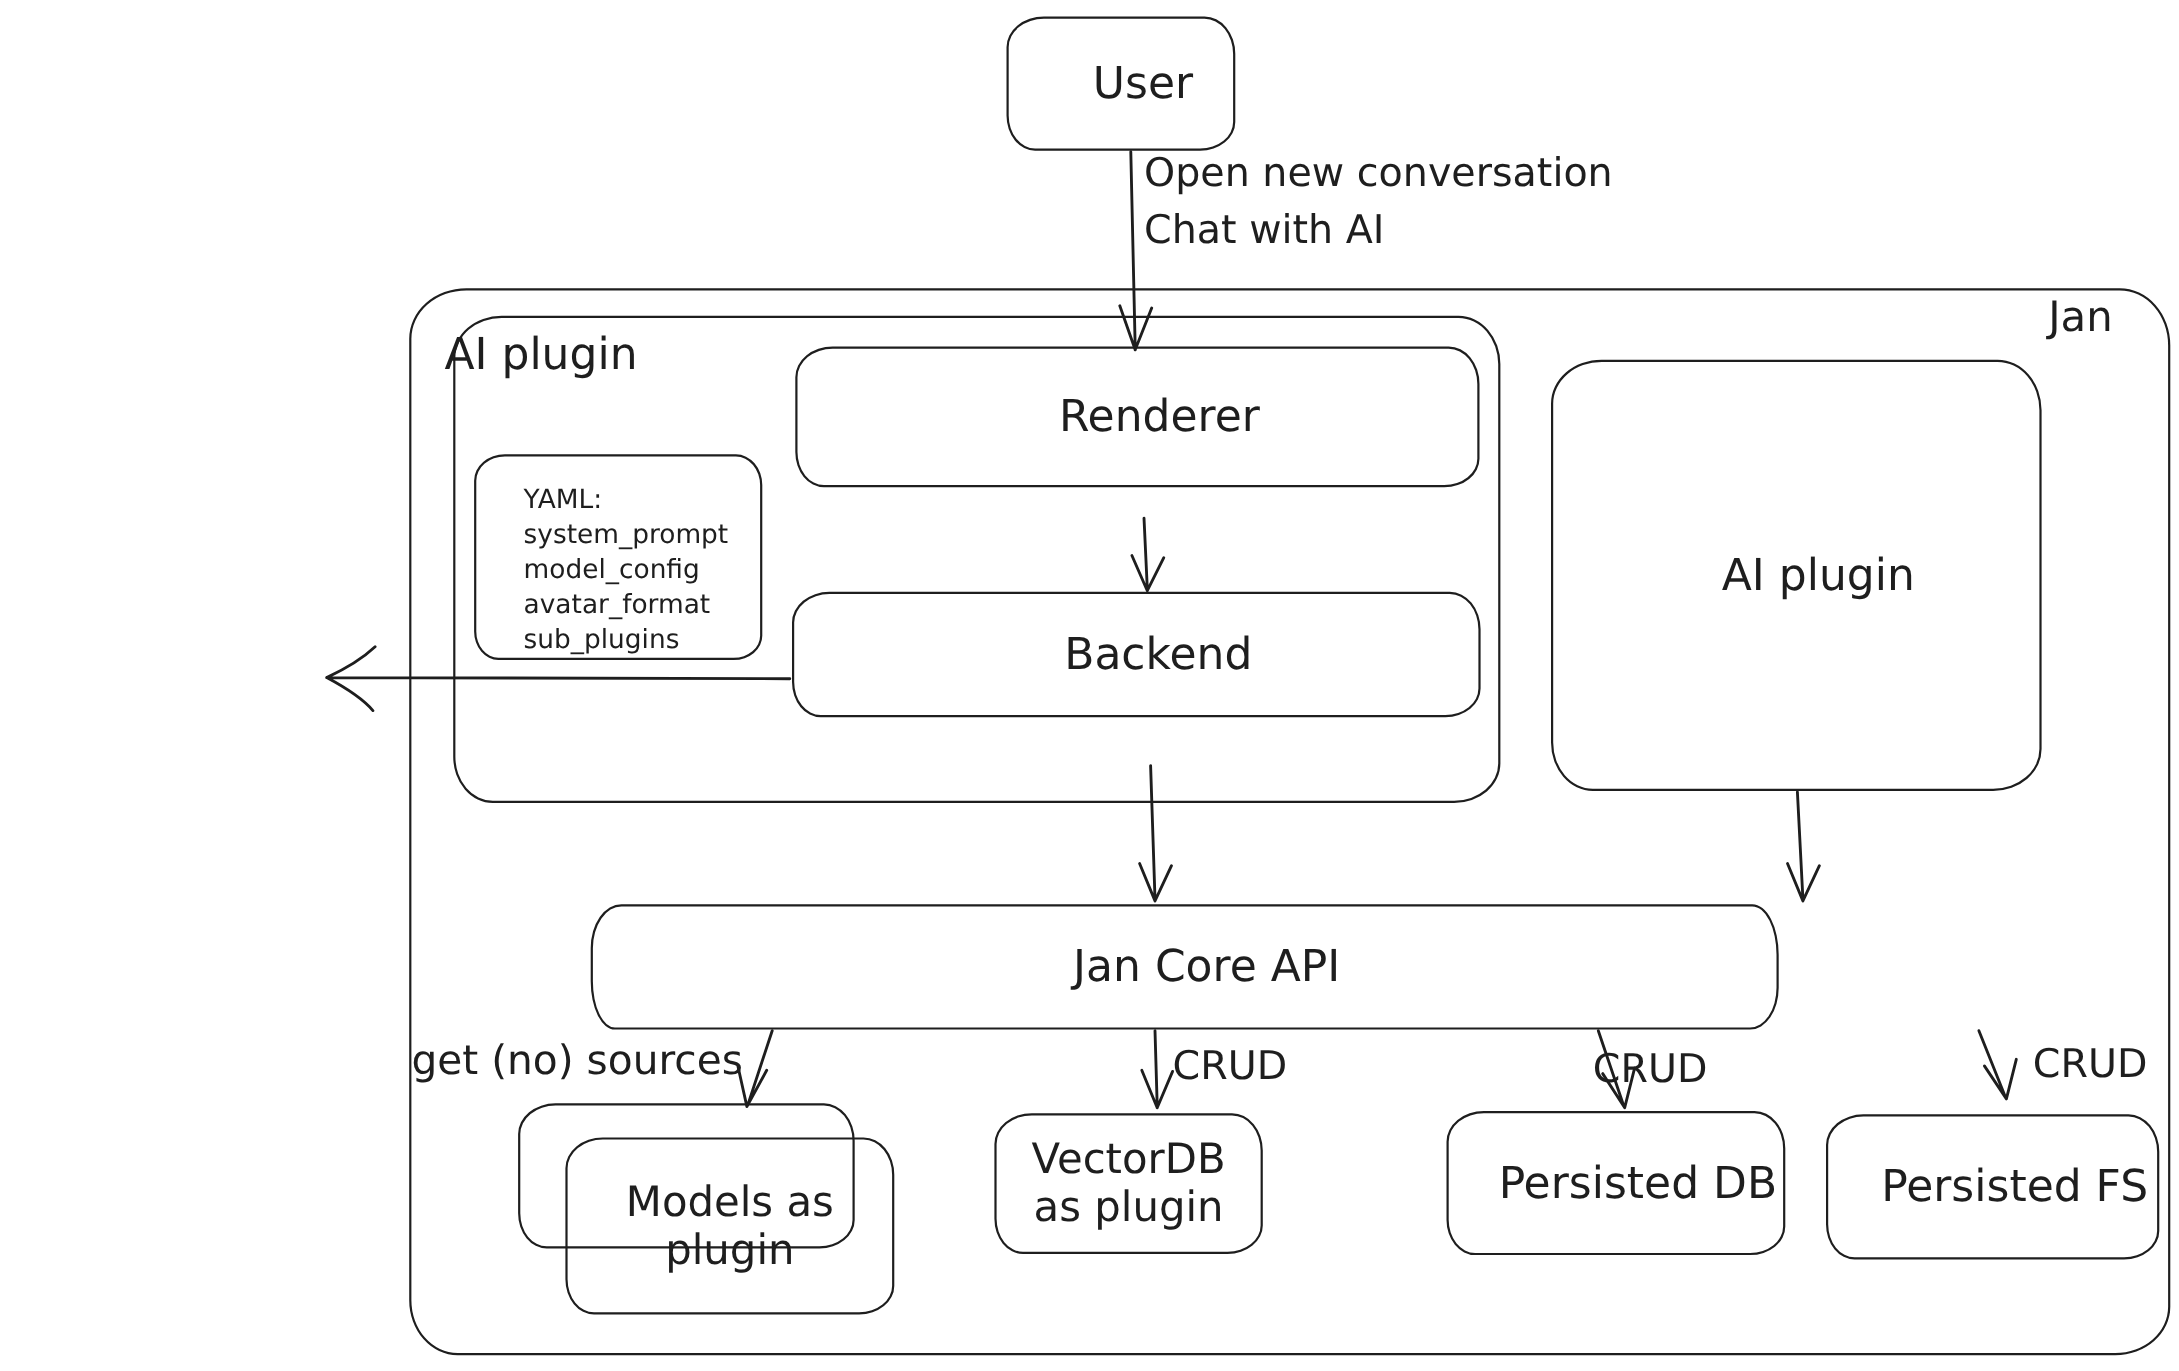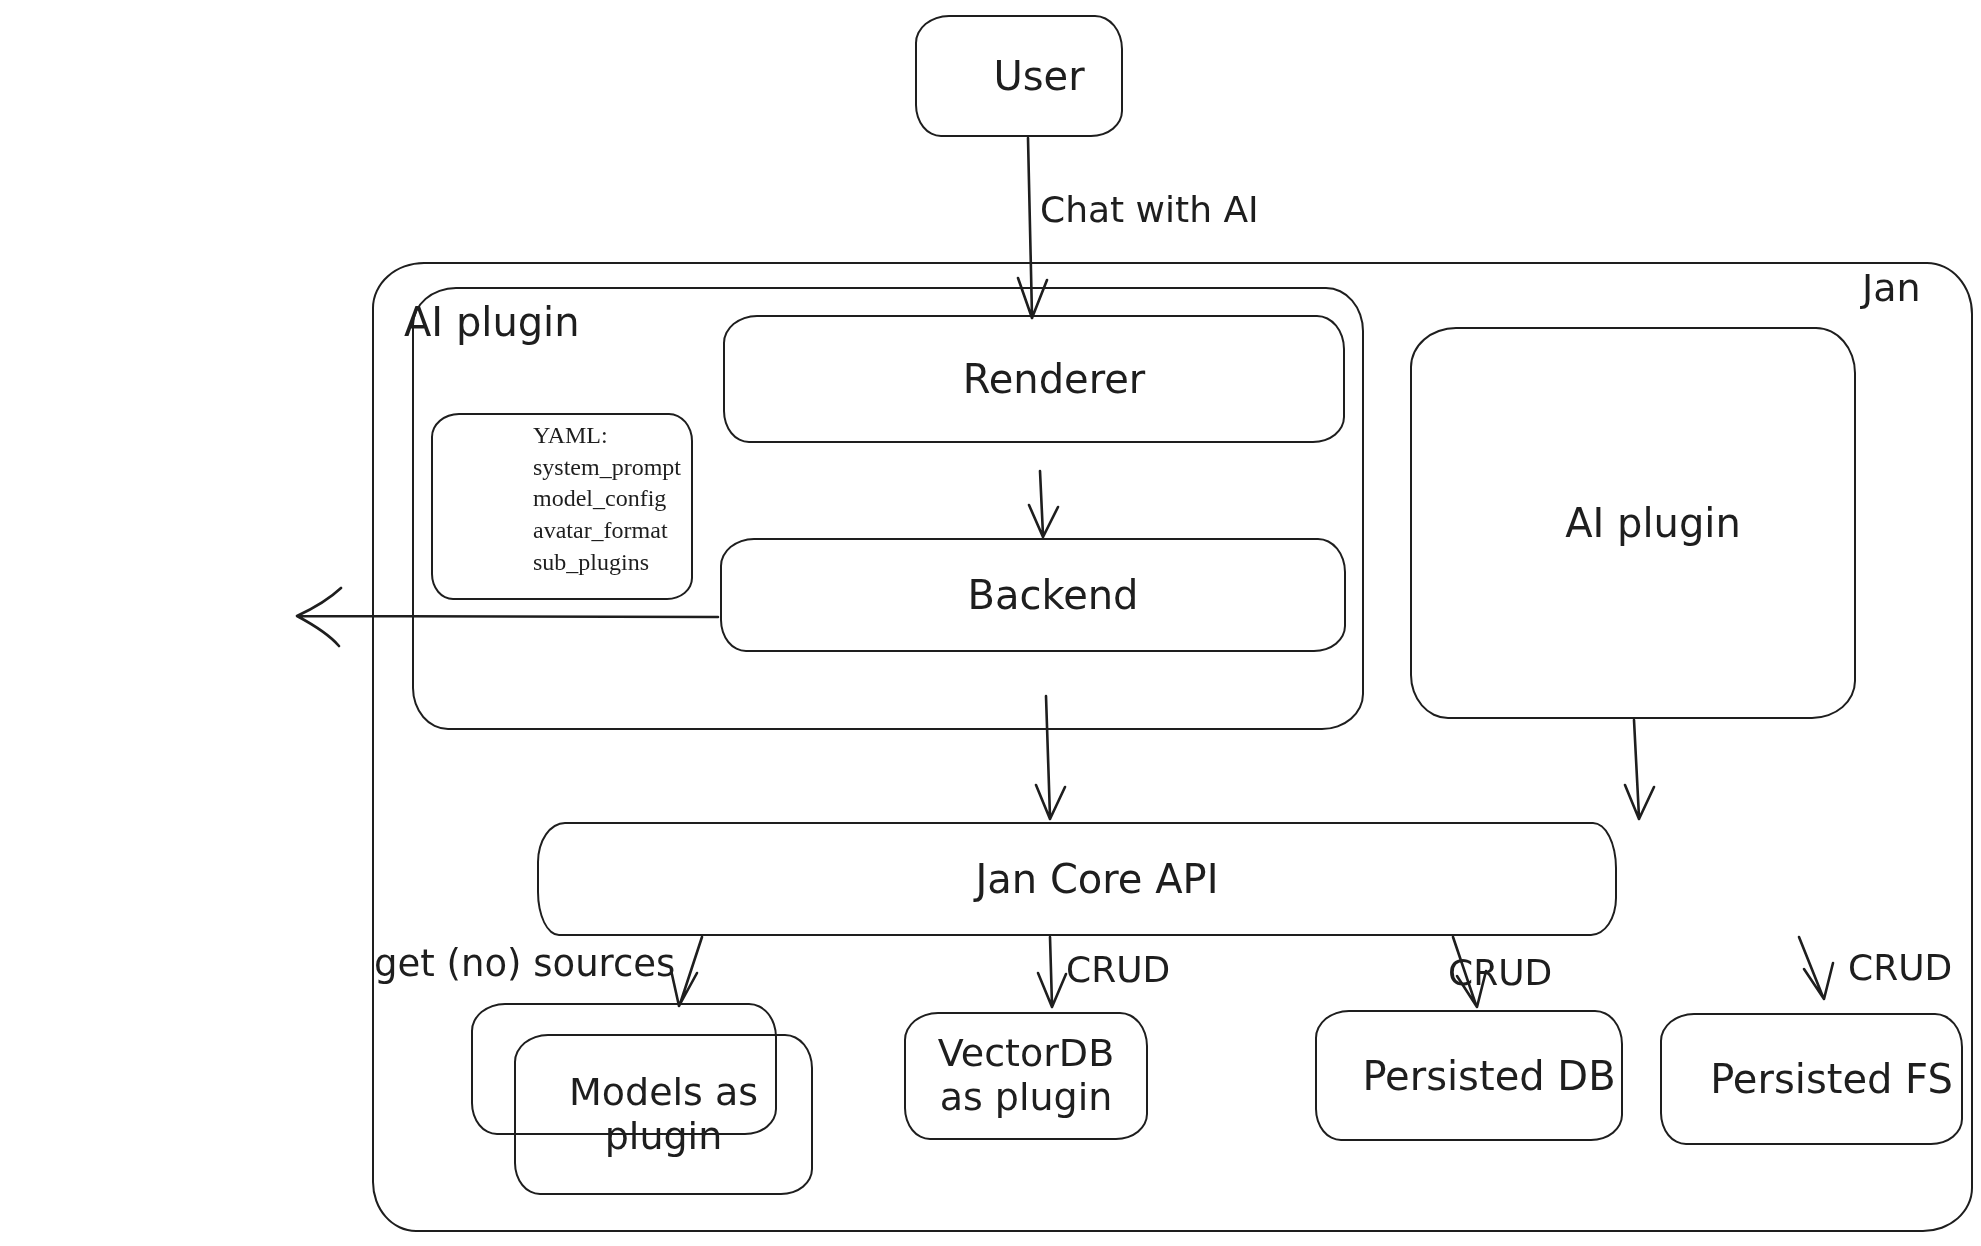--- a/index.html
+++ b/index.html
@@ -23,25 +23,24 @@
     text-align:center;
     box-sizing:border-box;
     background:transparent;
     line-height:1.15;
     padding-left:40px;
   }
   .container-box{
     border-radius:52px 46px 50px 44px / 46px 52px 44px 50px;
   }
   .note{
-    justify-content:flex-end;align-items:flex-start;
+    justify-content:center;align-items:flex-start;
     text-align:left;
-    padding:5px 10px 10px 24px;
+    padding:24px 10px 10px 24px;
     border-radius:28px 24px 26px 22px / 24px 28px 22px 26px;
-    font-family:Liberation Serif, serif;
   }
   .note .nline{display:block;line-height:1.32;}
   .lbl{
     position:absolute;
     white-space:nowrap;
     line-height:1.1;
   }
   svg.connectors{
     position:absolute;left:0;top:0;
     pointer-events:none;
@@ -118,19 +117,20 @@
   </div>
 
   <div class="box" style="left:1660px;top:1013px;width:303px;height:132px;font-size:40px;">
     <span>Persisted FS</span>
   </div>
 
   <div class="box" style="left:1315px;top:1010px;width:308px;height:131px;font-size:40px;">
     <span>Persisted DB</span>
   </div>
 
+  <div class="lbl" style="left:1040px;top:138px;font-size:36px;">Open new conversation</div>
   <div class="lbl" style="left:1040px;top:190px;font-size:36px;">Chat with AI</div>
   <div class="lbl" style="left:374px;top:944px;font-size:37px;">get (no) sources</div>
   <div class="lbl" style="left:1066px;top:950px;font-size:36px;">CRUD</div>
   <div class="lbl" style="left:1448px;top:953px;font-size:36px;">CRUD</div>
   <div class="lbl" style="left:1848px;top:948px;font-size:36px;">CRUD</div>
 
 </div>
 
 </body></html>

